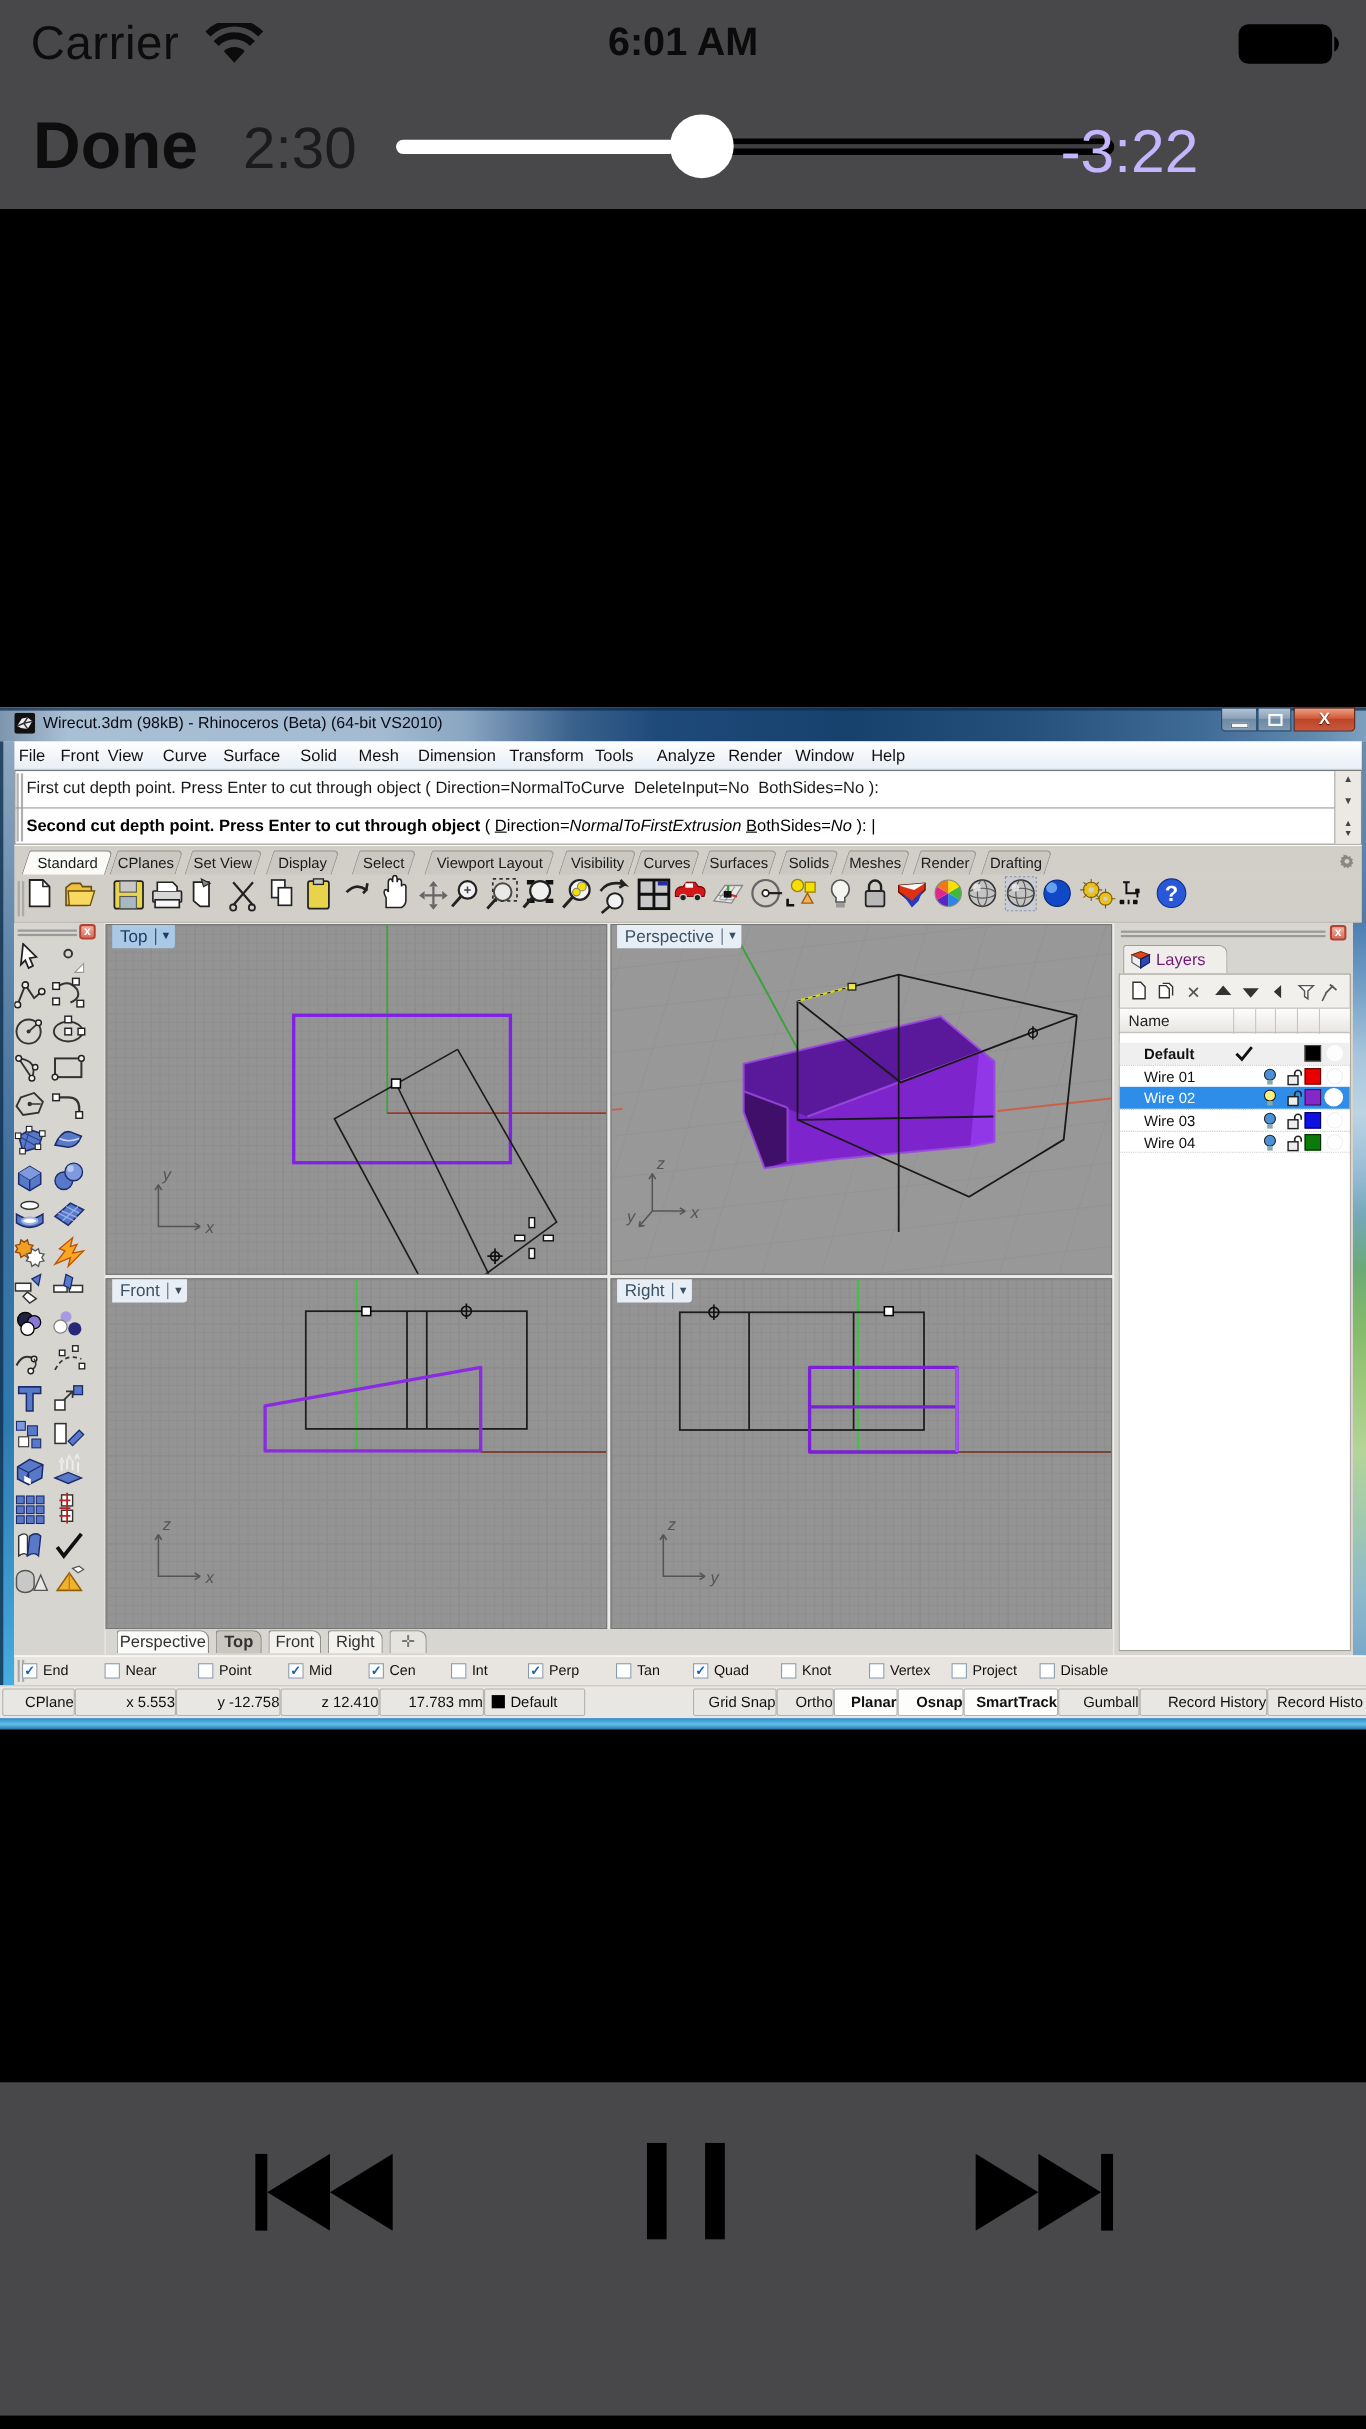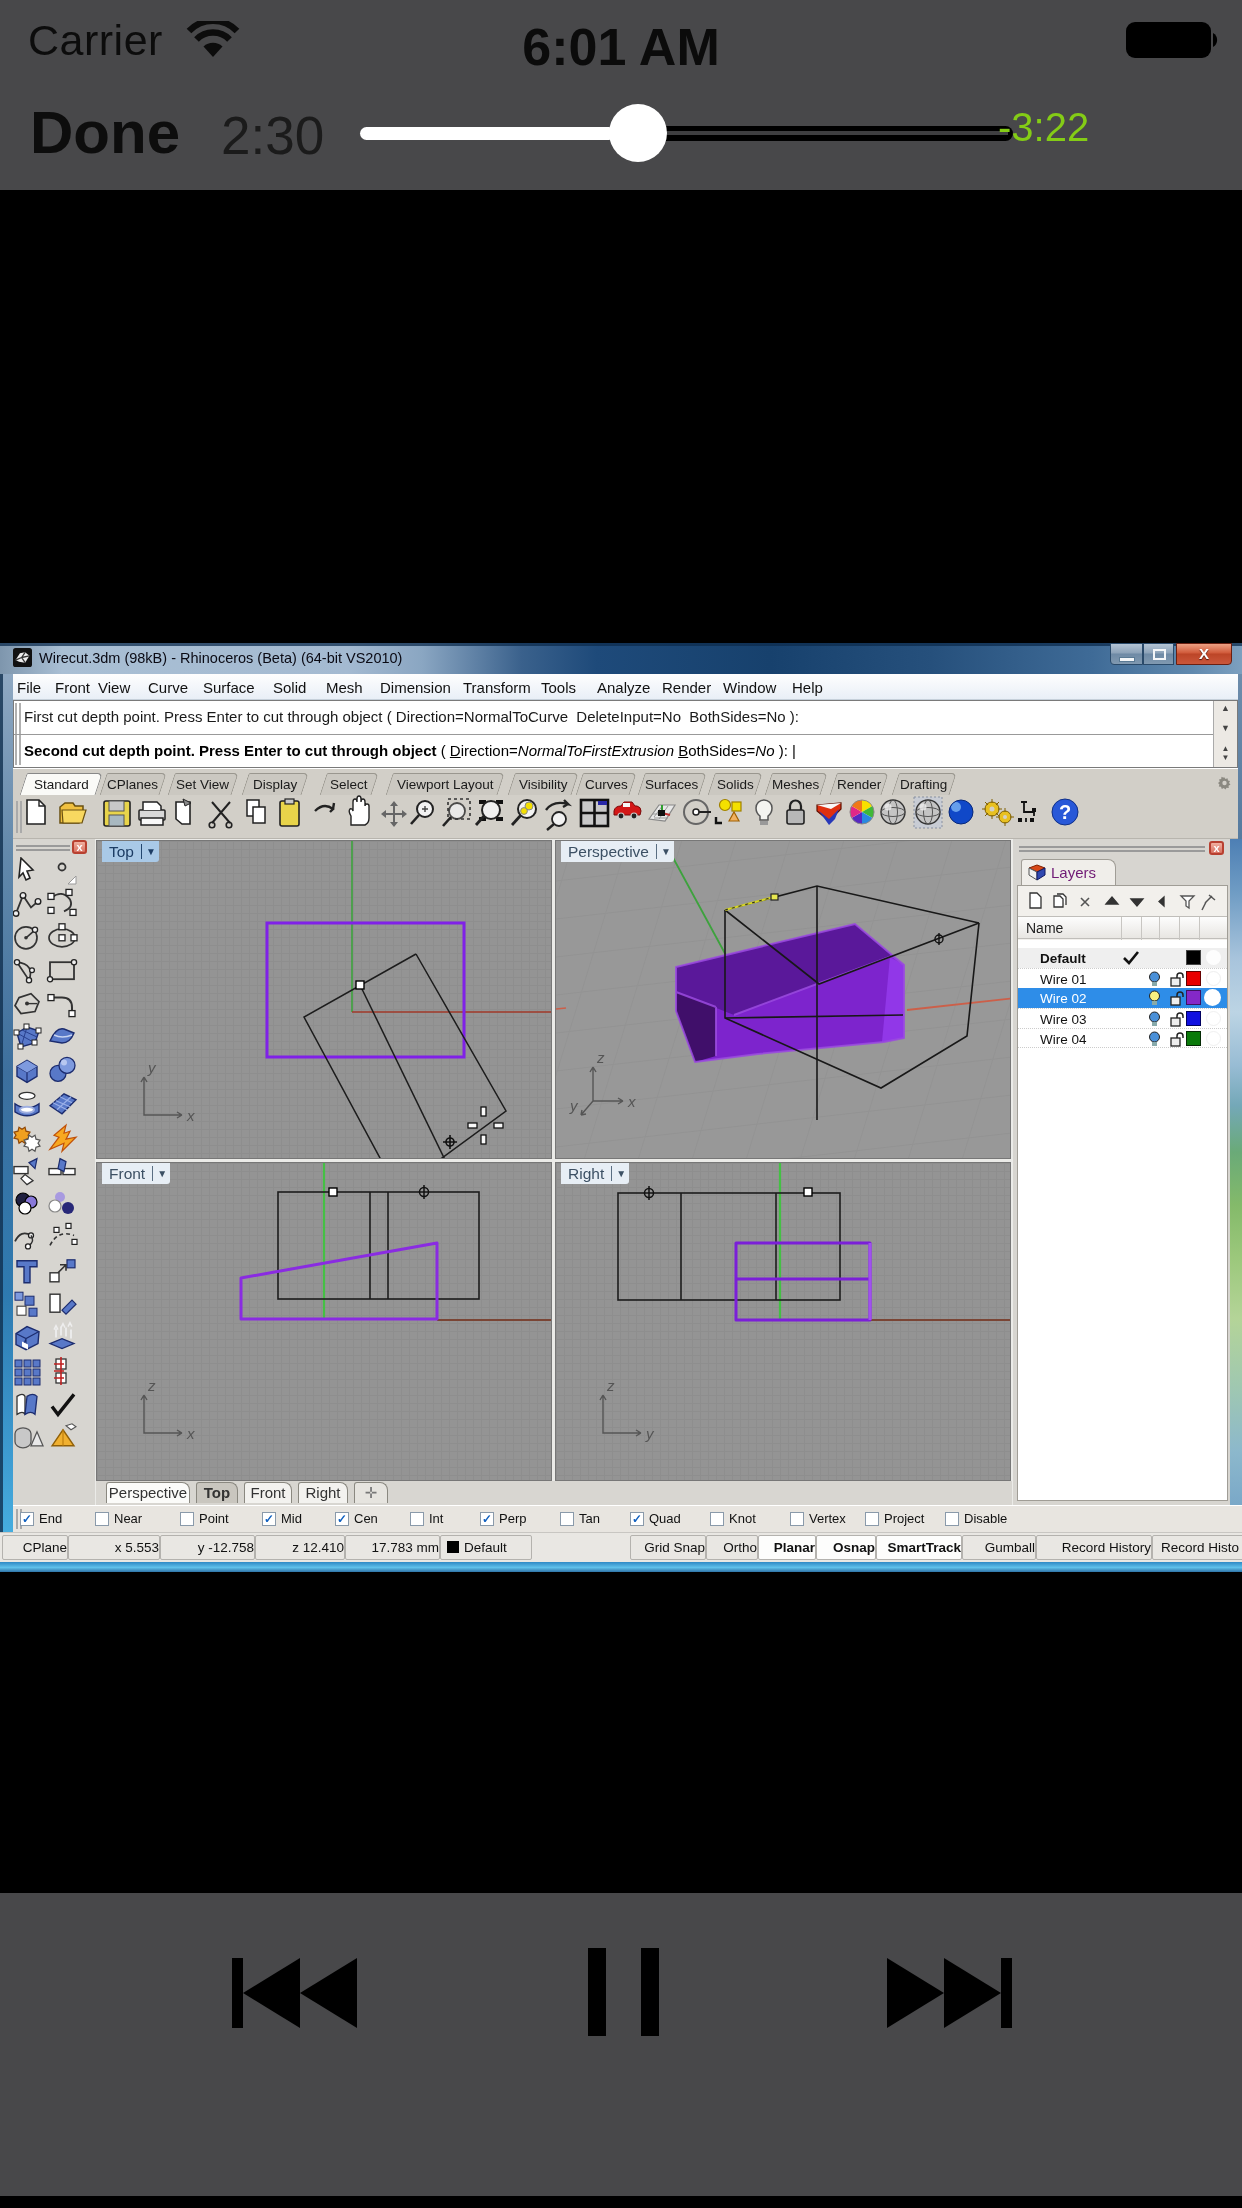--- a/index.html
+++ b/index.html
@@ -18,32 +18,32 @@
 </style></head>
 <body>
 
 <div class="a" id="topbar" style="left:0;top:0;width:1242px;height:190px;background:#48484a">
   <div class="a" style="left:28px;top:16px;font-size:43px;color:#0c0c0c;letter-spacing:0.5px">Carrier</div>
   <svg class="a" style="left:186px;top:21px" width="54" height="40" viewBox="0 0 54 40">
     <path d="M27 36 L17.5 25.5 a14 14 0 0 1 19 0 Z" fill="#0c0c0c"></path>
     <path d="M10.5 18.5 a23 23 0 0 1 33 0" fill="none" stroke="#0c0c0c" stroke-width="6.5"></path>
     <path d="M3 10 a33.5 33.5 0 0 1 48 0" fill="none" stroke="#0c0c0c" stroke-width="6.5"></path>
   </svg>
-  <div class="a" style="left:0;top:17px;width:1242px;text-align:center;font-size:52px;font-weight:700;color:#0b0b0b">6:01 AM</div>
+  <div class="a" style="left:0;top:17px;width:1242px;text-align:center;font-size:36px;font-weight:700;color:#0b0b0b">6:01 AM</div>
   <svg class="a" style="left:1125px;top:21px" width="96" height="38" viewBox="0 0 96 38">
     <rect x="1" y="1" width="85" height="36" rx="9" fill="#000"></rect>
     <path d="M88 12 a8 8 0 0 1 0 14 Z" fill="#000"></path>
   </svg>
   <div class="a" style="left:30px;top:98px;font-size:60px;font-weight:700;color:#0d0d0d">Done</div>
   <div class="a" style="left:221px;top:105px;font-size:53px;color:#1b1b1b">2:30</div>
   <div class="a" style="left:360px;top:127px;width:255px;height:13px;background:#fff;border-radius:7px"></div>
   <div class="a" style="left:612px;top:126px;width:401px;height:15px;background:#000;border-radius:8px"></div>
   <div class="a" style="left:660px;top:131px;width:348px;height:4px;background:#3f3f41"></div>
   <div class="a" style="left:609px;top:104px;width:58px;height:58px;background:#fff;border-radius:50%"></div>
-  <div class="a" style="left:998px;top:105px;font-size:40px;color:#84cc16">-3:22</div>
+  <div class="a" style="left:964px;top:105px;font-size:55px;color:#c4b5fd">-3:22</div>
 </div>
 
 <div class="a" id="win" style="left:0;top:643px;width:1242px;height:929px;background:#d4d2cc">
 
   <div class="a" style="left:0;top:0;width:1242px;height:31px;background:linear-gradient(90deg,#7e96ad 0%,#a9bfd4 5%,#a4bad1 28%,#8aa6c2 34%,#3a618c 42%,#1e4a7a 48%,#17416d 62%,#26507c 75%,#3f6b97 88%,#6089ae 96%,#7da0bf 100%)">
     <div class="a" style="left:0;top:0;width:1242px;height:3px;background:#0e2c4e;opacity:.75"></div>
     <svg class="a" style="left:13px;top:5px" width="19" height="19" viewBox="0 0 22 22">
       <rect x="0" y="0" width="22" height="22" rx="3" fill="#111"></rect>
       <path d="M3 14 L8 6 L14 5 L19 9 L14 17 L7 16 Z" fill="#eee"></path>
       <path d="M3 14 L10 11 L14 17 M10 11 L14 5 M10 11 L19 9" stroke="#333" stroke-width="1.5" fill="none"></path>

